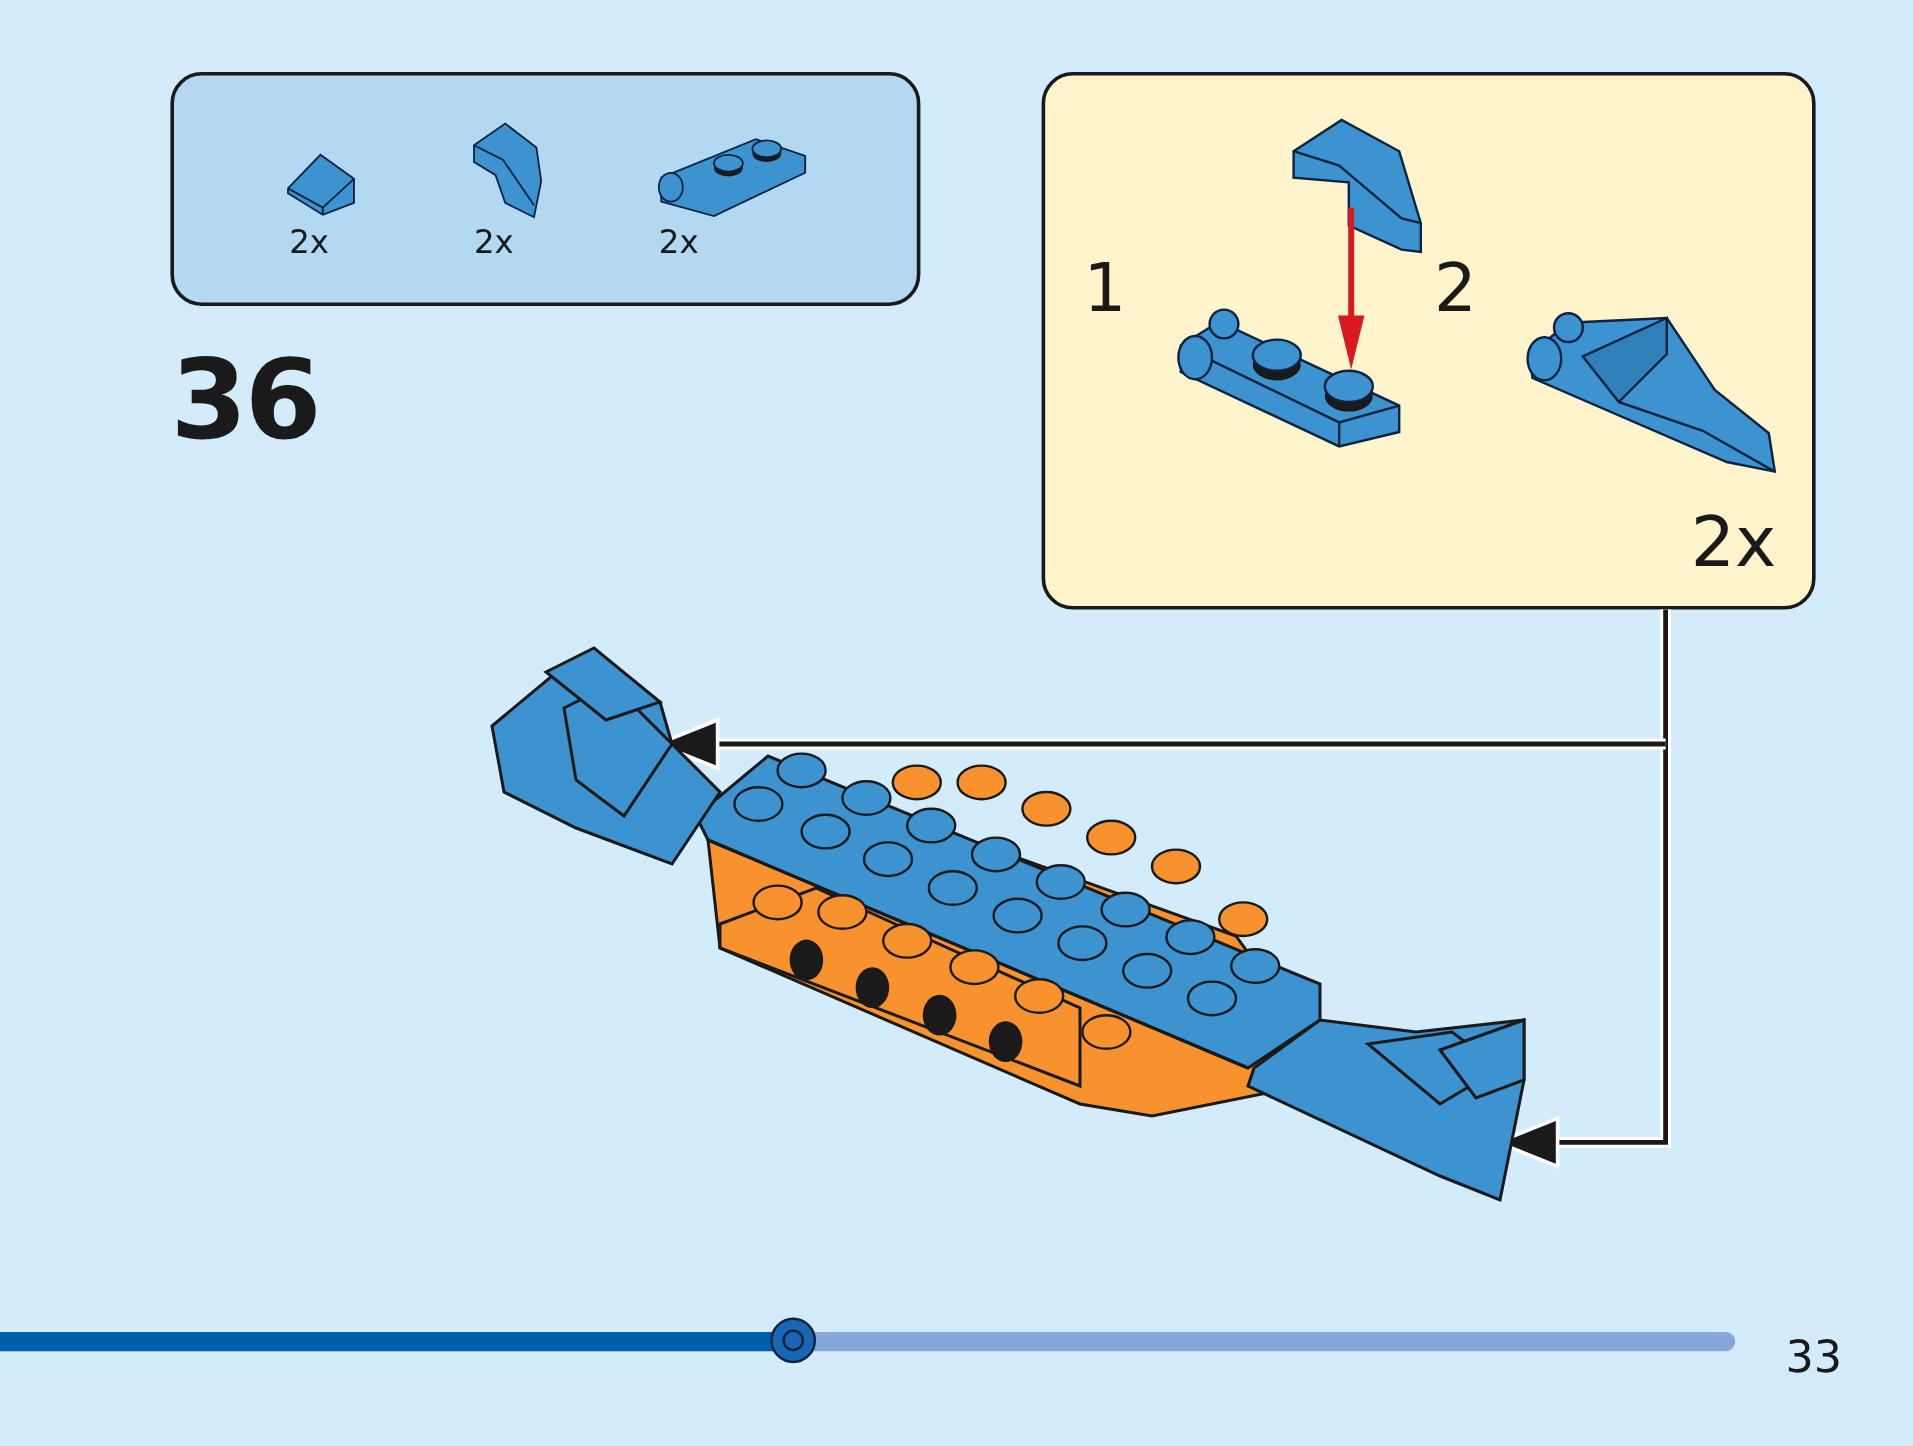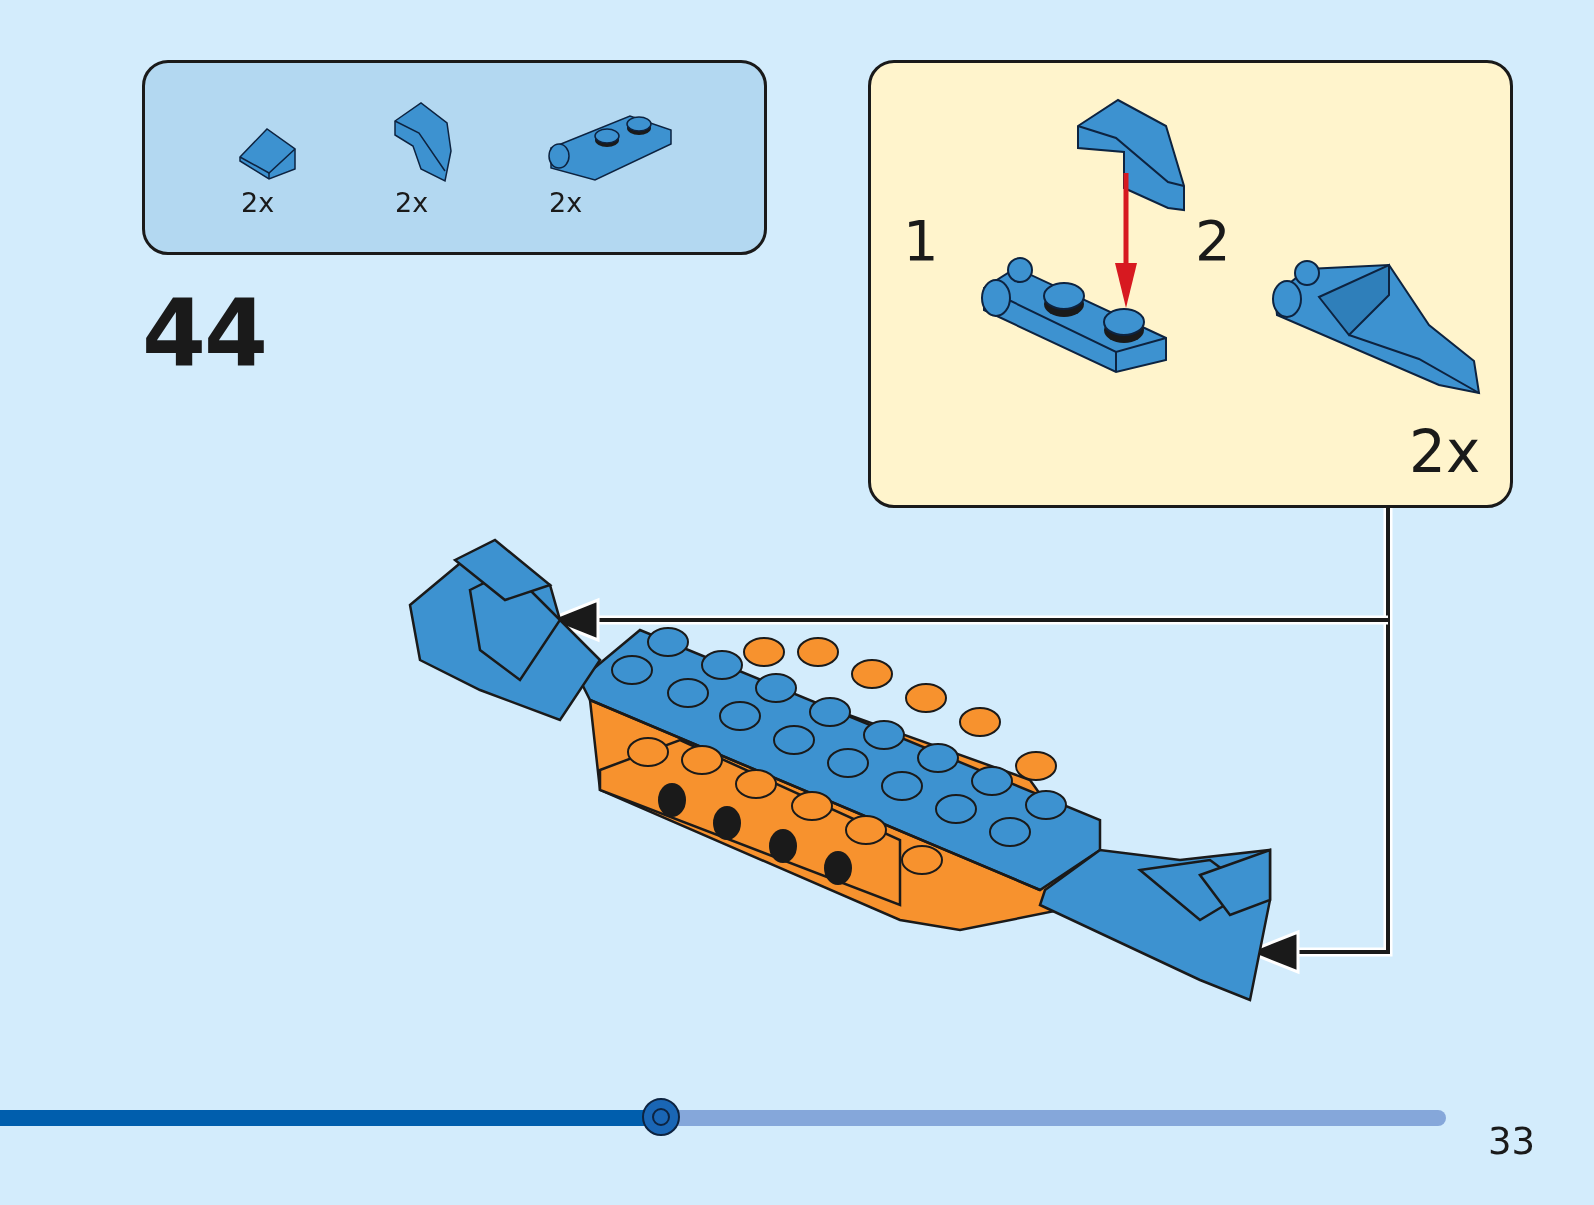--- a/index.html
+++ b/index.html
@@ -12,21 +12,21 @@
   .sub-box { position:absolute; left:868px; top:60px; width:645px; height:448px; background:#fff4cc;
              border:3px solid #1a1a1a; border-radius:26px; box-sizing:border-box; }
   .sub-label { position:absolute; font-size:56px; line-height:1; }
   .sub-mult { position:absolute; font-size:58px; line-height:1; }
   svg { position:absolute; overflow:visible; }
   .progress-track { position:absolute; left:0; top:1110px; width:1446px; height:16px; background:#85a7da; border-radius:0 8px 8px 0; }
   .progress-fill { position:absolute; left:0; top:0; height:16px; background:#005ead; }
   .progress-knob { position:absolute; top:1098px; width:38px; height:38px; margin-left:-19px; border-radius:50%;
                    background:#1a66b5; border:2px solid #0d2340; box-sizing:border-box; }
   .progress-knob::after { content:""; position:absolute; left:8px; top:8px; width:18px; height:18px; border-radius:50%; border:2px solid #0d2340; box-sizing:border-box; }
-  .page-num { position:absolute; left:1488px; top:1112px; font-size:37px; line-height:1;margin-top:11px; }
+  .page-num { position:absolute; left:1488px; top:1112px; font-size:37px; line-height:1; }
 </style>
 </head>
 <body>
 
 <div class="parts-box">
   <svg style="left:92px;top:58px" width="70" height="60" viewBox="0 0 70 60">
     <polygon points="3,36 30,8 58,28 58,48 32,58 3,40" fill="#3d92d0" stroke="#0d2340" stroke-width="1.5"></polygon>
     <polyline points="3,36 32,52 58,28" fill="none" stroke="#0d2340" stroke-width="1.5"></polyline>
     <line x1="32" y1="52" x2="32" y2="58" stroke="#0d2340" stroke-width="1.5"></line>
   </svg>
@@ -42,21 +42,21 @@
     <polygon points="6,40 85,8 126,22 126,36 50,72 6,60" fill="#3d92d0" stroke="#0d2340" stroke-width="1.5"></polygon>
     <ellipse cx="14" cy="48" rx="10" ry="12" fill="#3d92d0" stroke="#0d2340" stroke-width="1.5"></ellipse>
     <ellipse cx="62" cy="32" rx="12" ry="7" fill="#1a1a1a"></ellipse>
     <ellipse cx="62" cy="28" rx="12" ry="7" fill="#3d92d0" stroke="#0d2340" stroke-width="1.5"></ellipse>
     <ellipse cx="94" cy="20" rx="12" ry="7" fill="#1a1a1a"></ellipse>
     <ellipse cx="94" cy="16" rx="12" ry="7" fill="#3d92d0" stroke="#0d2340" stroke-width="1.5"></ellipse>
   </svg>
   <span class="part-qty" style="left:404px;top:124px">2x</span>
 </div>
 
-<div class="step-num">44</div>
+<div class="step-num">36</div>
 
 <div class="sub-box">
   <span class="sub-label" style="left:32px;top:150px">1</span>
   <span class="sub-label" style="left:324px;top:150px">2</span>
 
   <svg style="left:205px;top:35px" width="120" height="120" viewBox="0 0 120 120">
     <polygon points="2,28 42,2 90,28 108,88 108,112 92,110 48,90 48,54 2,50" fill="#3d92d0" stroke="#0d2340" stroke-width="2"></polygon>
     <polyline points="2,28 40,40 92,84 108,88" fill="none" stroke="#0d2340" stroke-width="2"></polyline>
   </svg>
   <svg style="left:240px;top:110px" width="30" height="140" viewBox="0 0 30 140">

